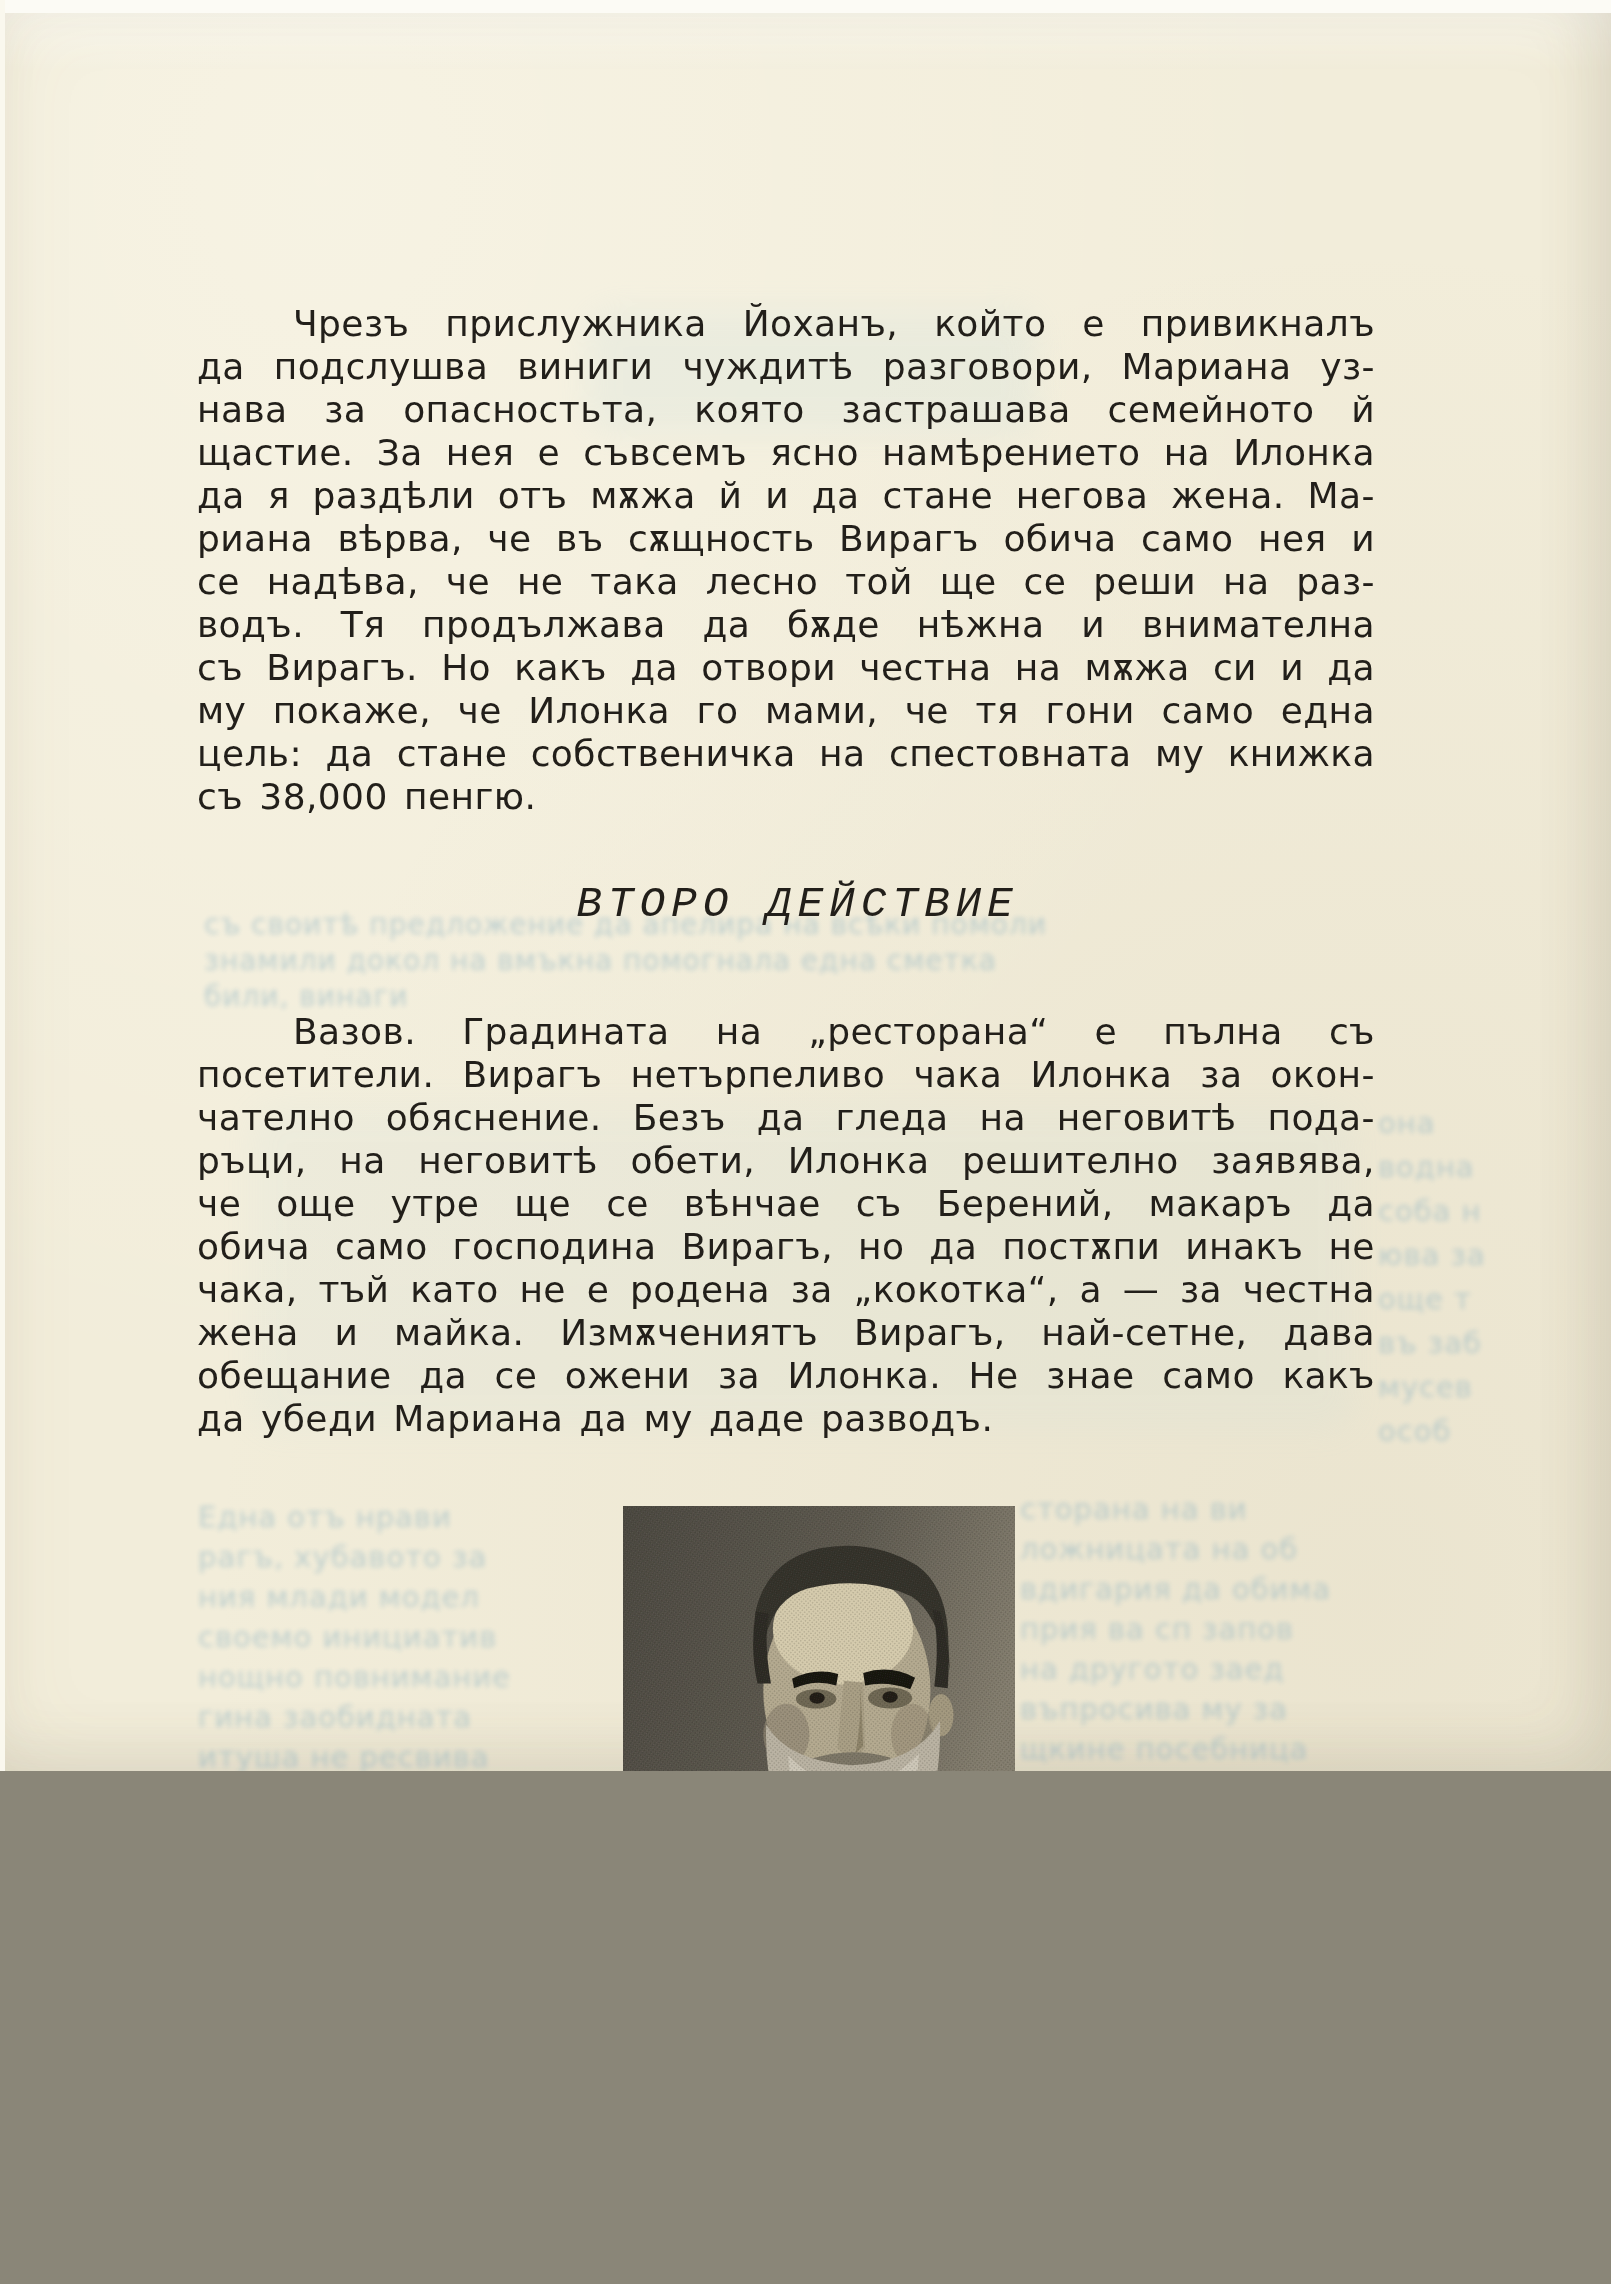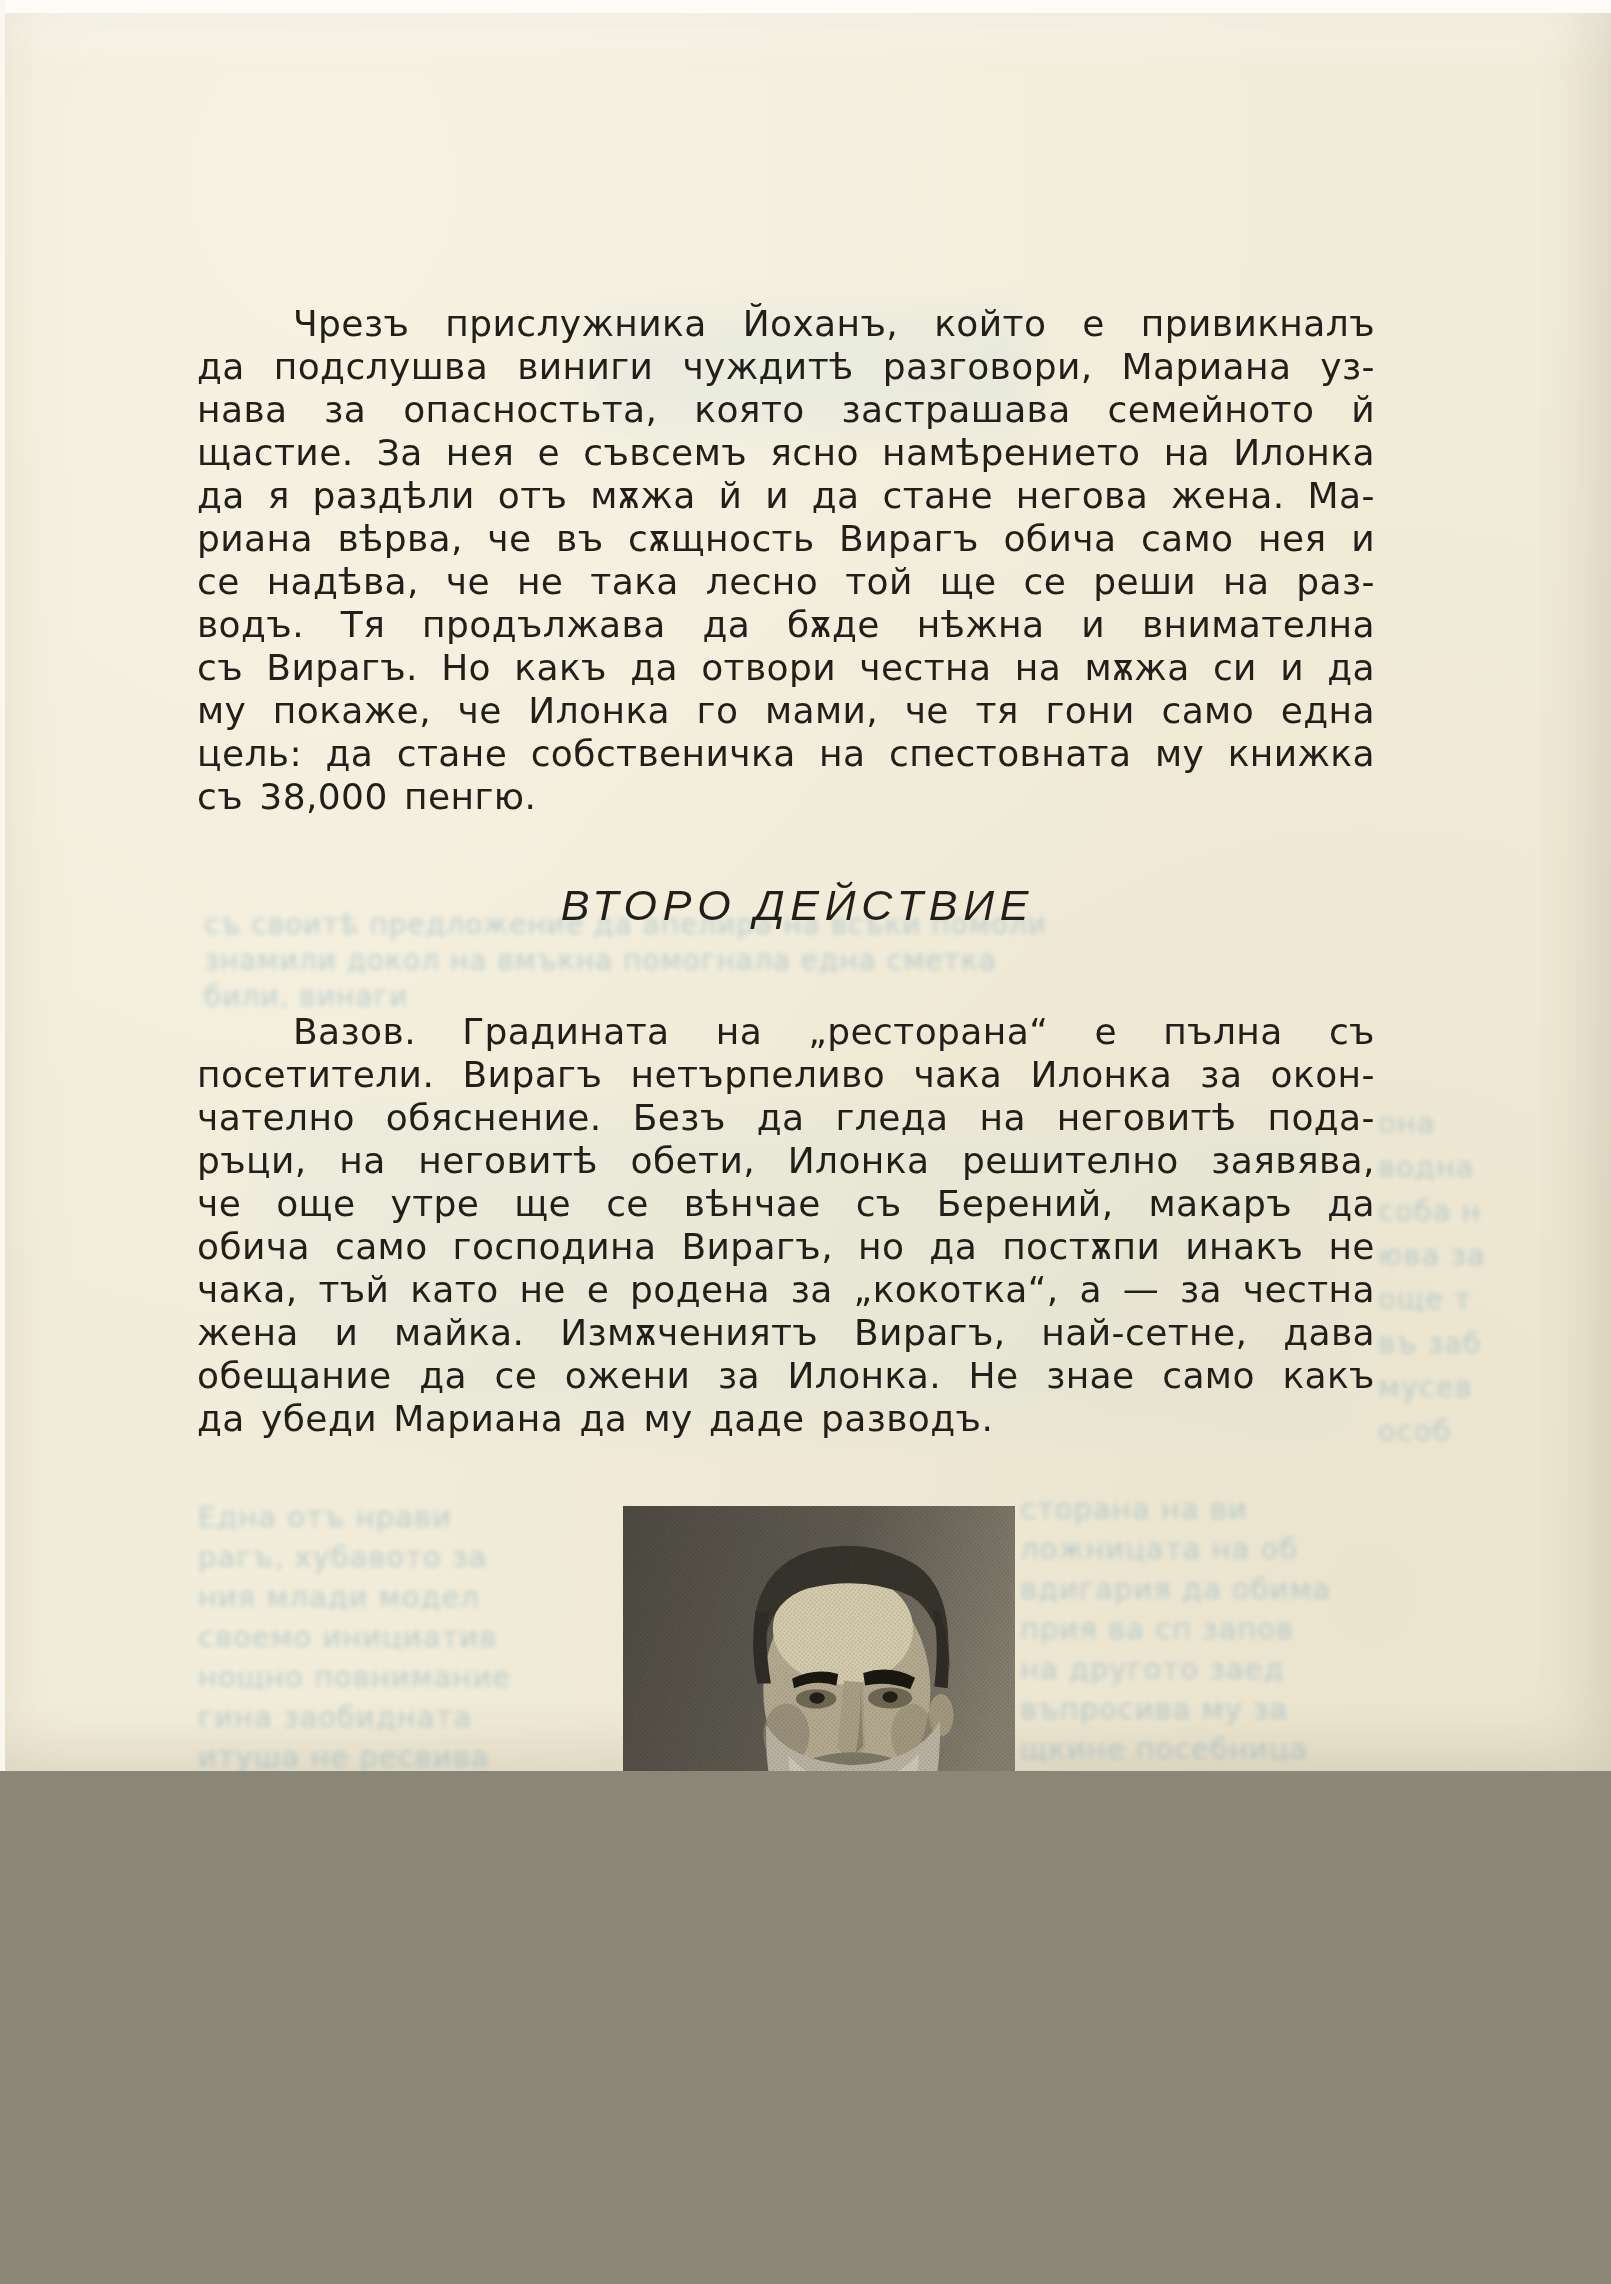--- a/index.html
+++ b/index.html
@@ -23,21 +23,21 @@
   .para{position:absolute;left:197px;width:1178px;font-size:36px;line-height:43px;letter-spacing:0.4px;}
   .textline{display:flex;justify-content:space-between;white-space:nowrap;}
   .textline.first{padding-left:96px;}
   .textline.lastline{justify-content:flex-start;gap:16.3px;}
   #para1{top:302px;}
   #para2{top:1010px;}
 
   .act-heading{
     position:absolute;top:876px;left:197px;width:1178px;
     text-align:center;
-    font-family:Liberation Sans, sans-serif;
+    font-family:Liberation Mono, monospace;
     font-style:italic;
     font-size:43px;line-height:58px;letter-spacing:5.8px;
     transform:translateX(11.5px);
   }
 
   .photo{
     position:absolute;left:623px;top:1506px;width:392px;height:453px;
     background:#55514a;
   }
   .photo svg{display:block;width:100%;height:100%;}

